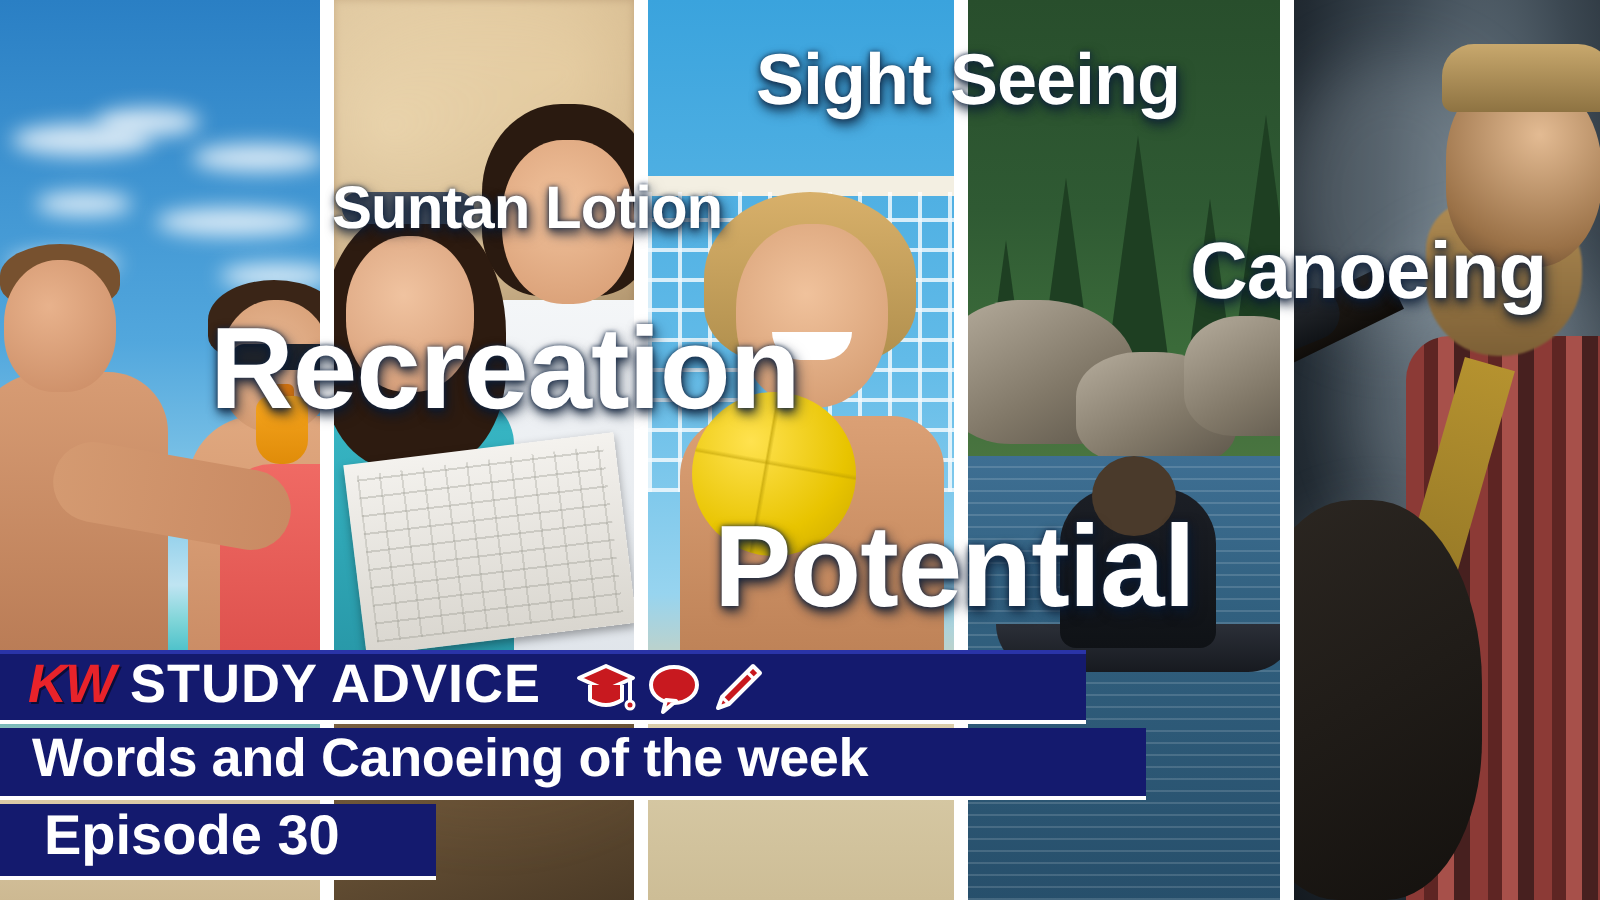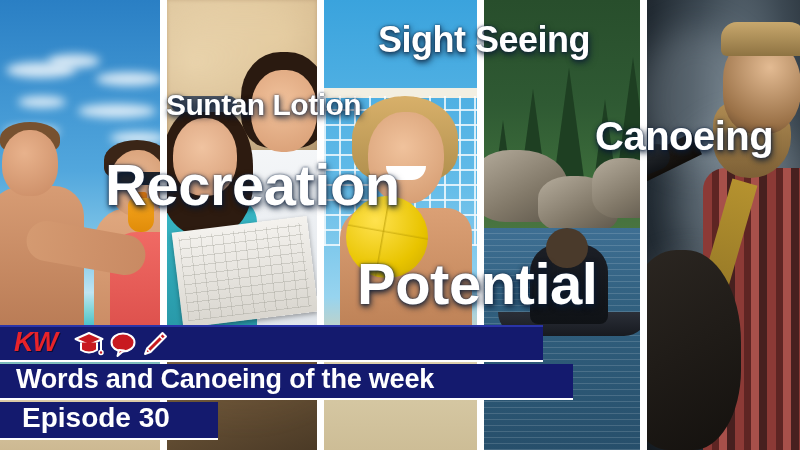--- a/index.html
+++ b/index.html
@@ -499,20 +499,21 @@
   </div>
 
   <div class="kw kw-suntan">Suntan Lotion</div>
   <div class="kw kw-sight">Sight Seeing</div>
   <div class="kw kw-canoeing">Canoeing</div>
   <div class="kw kw-recreation">Recreation</div>
   <div class="kw kw-potential">Potential</div>
 
   <div class="banner band row-brand">
     <span class="brand-kw">KW</span>
+    <span class="brand-title">STUDY ADVICE</span>
     <span class="badge-icons">
       <svg width="30" height="26" viewBox="0 0 30 26">
         <path d="M15 2 L28.5 8 L15 14 L1.5 8 Z" fill="#c8191f" stroke="#ffffff" stroke-width="2" stroke-linejoin="round"></path>
         <path d="M7 11.5 L7 19 Q15 24 23 19 L23 11.5" fill="#c8191f" stroke="#ffffff" stroke-width="2" stroke-linejoin="round"></path>
         <line x1="27" y1="9" x2="27" y2="19" stroke="#ffffff" stroke-width="2" stroke-linecap="round"></line>
         <circle cx="27" cy="21.5" r="2" fill="#c8191f" stroke="#ffffff" stroke-width="1.5"></circle>
       </svg>
       <svg width="28" height="26" viewBox="0 0 28 26">
         <ellipse cx="14" cy="11.5" rx="11.5" ry="9" fill="#c8191f" stroke="#ffffff" stroke-width="2"></ellipse>
         <path d="M10 19 L8.5 25 L15 19.5 Z" fill="#c8191f" stroke="#ffffff" stroke-width="2" stroke-linejoin="round"></path>

